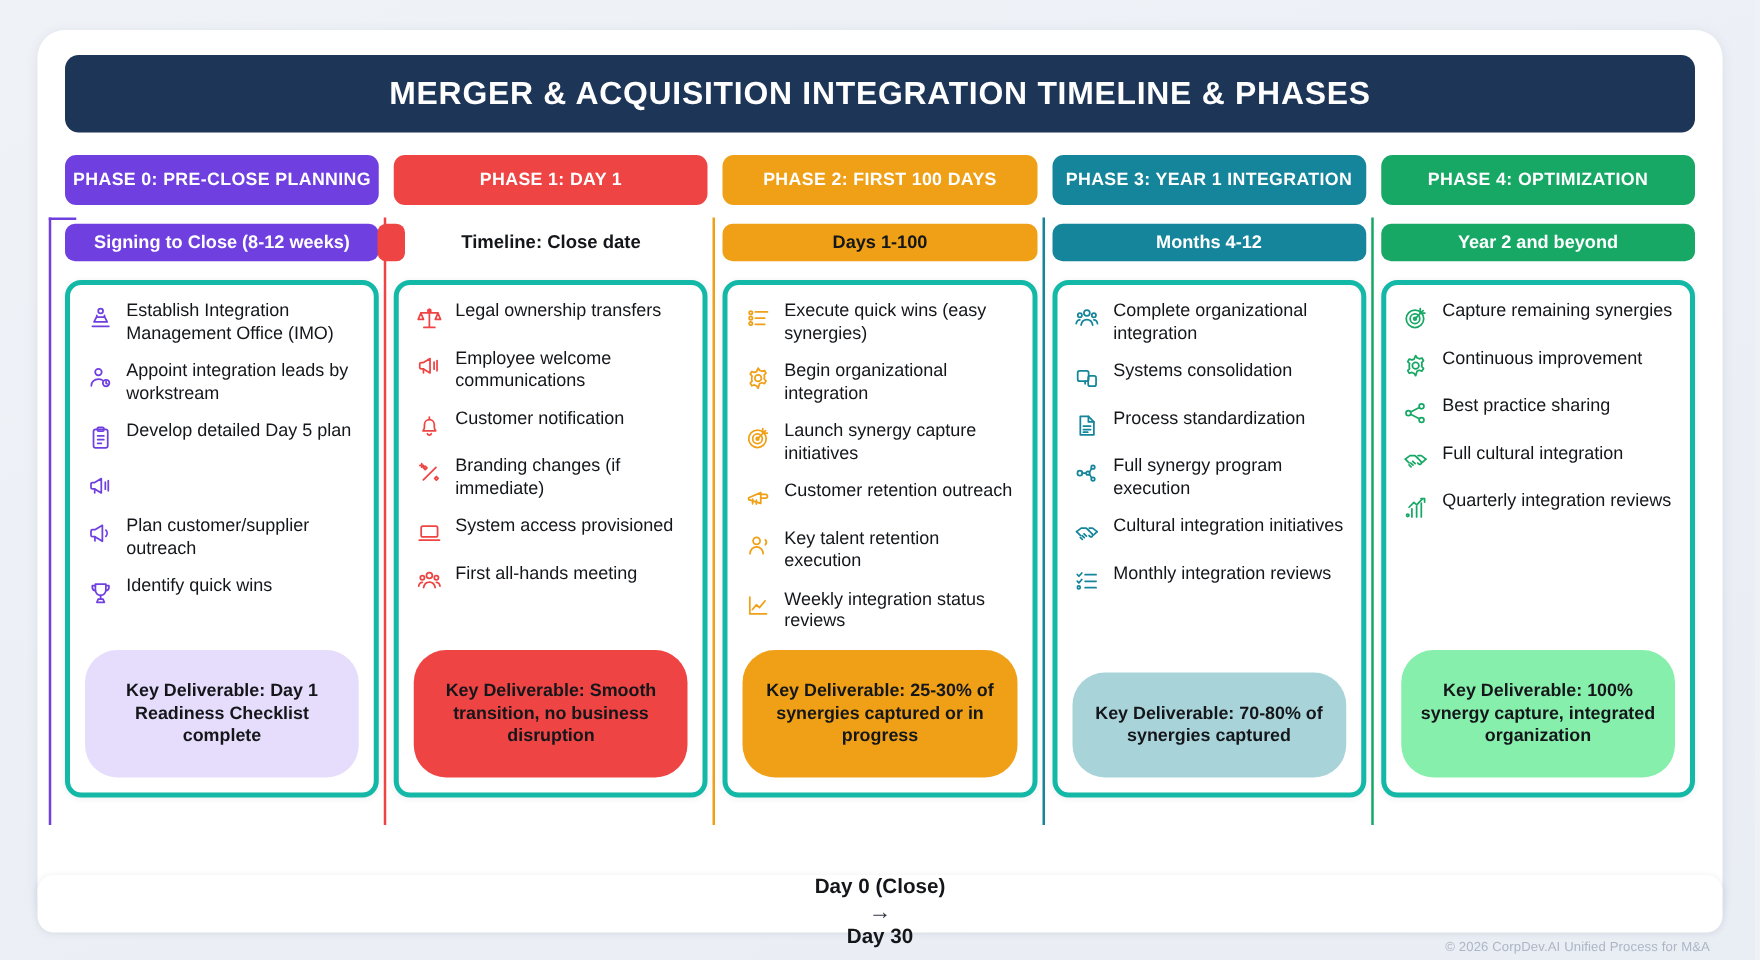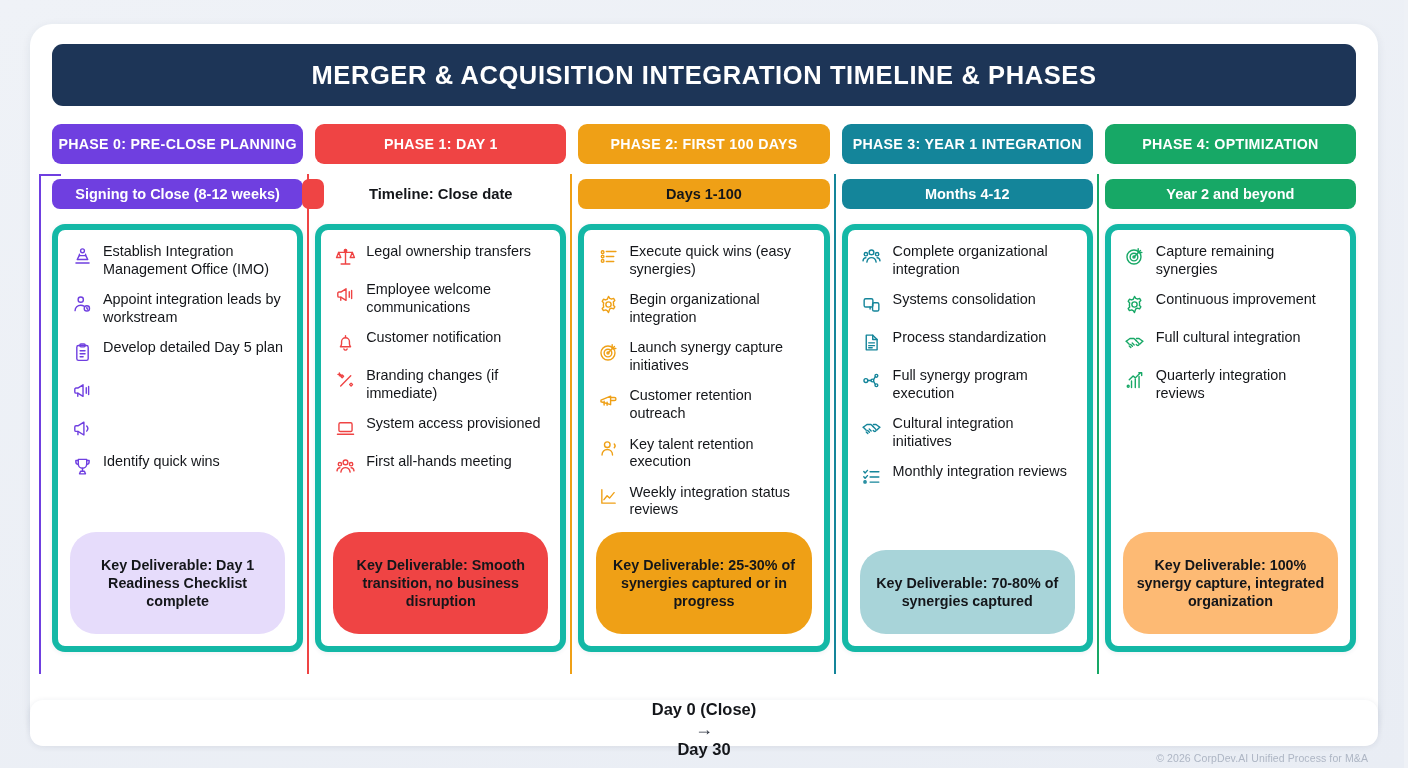--- a/index.html
+++ b/index.html
@@ -113,21 +113,21 @@
     font-size: 14.8px;
     font-weight: bold;
     color: #14161a;
   }
 
   
   .card {
     flex: 1;
     margin-top: 14px;
     background: #ffffff;
-    border: 6px solid #14b8a6;
+    border: 4px solid #14b8a6;
     border-radius: 13px;
     box-shadow: 0 1px 5px rgba(30,45,80,.07);
     padding: 13px 12px 12px 12px;
     display: flex; flex-direction: column;
   }
   .items { flex: 1; display: flex; flex-direction: column; }
   .item {
     display: flex;
     align-items: flex-start;
     gap: 9px;
@@ -254,20 +254,21 @@
                 </span>
               </div>
               <div class="item">
                 <span class="ico">
                   <svg viewBox="0 0 24 24" style="color:#6f3fe0">
                     <path d="M3.2 10.3v3.6c0 .8.6 1.4 1.4 1.4h2.2l6.8 4.1V4.8L6.8 8.9H4.6c-.8 0-1.4.6-1.4 1.4Z" fill="none" stroke="currentColor" stroke-width="1.6" stroke-linecap="round" stroke-linejoin="round"></path>
                     <path d="M6.8 15.4v3.6" fill="none" stroke="currentColor" stroke-width="1.6" stroke-linecap="round" stroke-linejoin="round"></path>
                     <path d="M16.8 9.2a4.3 4.3 0 0 1 0 5.8" fill="none" stroke="currentColor" stroke-width="1.6" stroke-linecap="round" stroke-linejoin="round"></path>
                   </svg>
                 </span>
+                <span class="txt">Plan customer/supplier outreach</span>
               </div>
               <div class="item">
                 <span class="ico">
                   <svg viewBox="0 0 24 24" style="color:#6f3fe0">
                     <path d="M7.2 3.8h9.6v5.4a4.8 4.8 0 0 1-9.6 0Z" fill="none" stroke="currentColor" stroke-width="1.6" stroke-linecap="round" stroke-linejoin="round"></path>
                     <path d="M7.2 5.2H4.4v1.4c0 1.9 1.3 3 2.9 3.1M16.8 5.2h2.8v1.4c0 1.9-1.3 3-2.9 3.1" fill="none" stroke="currentColor" stroke-width="1.6" stroke-linecap="round" stroke-linejoin="round"></path>
                     <path d="M12 14v3.4M8.6 20.4h6.8M9.8 17.4h4.4l1.2 3H8.6Z" fill="none" stroke="currentColor" stroke-width="1.6" stroke-linecap="round" stroke-linejoin="round"></path>
                   </svg>
                 </span>
                 <span class="txt">Identify quick wins</span>
@@ -531,20 +532,31 @@
                   <svg viewBox="0 0 24 24" style="color:#17a866">
                     <circle cx="12" cy="12" r="3" fill="none" stroke="currentColor" stroke-width="1.6" stroke-linecap="round" stroke-linejoin="round"></circle>
                     <path d="M12 2.8 13.4 5a7.7 7.7 0 0 1 2 .8l2.4-.8 1.4 2.4-1.7 1.8c.2.6.3 1.2.3 1.8s-.1 1.2-.3 1.8l1.7 1.8-1.4 2.4-2.4-.8a7.7 7.7 0 0 1-2 .8L12 21.2 10.6 19a7.7 7.7 0 0 1-2-.8l-2.4.8-1.4-2.4 1.7-1.8A6.6 6.6 0 0 1 6.2 12c0-.6.1-1.2.3-1.8L4.8 8.4l1.4-2.4 2.4.8c.6-.4 1.3-.6 2-.8Z" fill="none" stroke="currentColor" stroke-width="1.6" stroke-linecap="round" stroke-linejoin="round"></path>
                   </svg>
                 </span>
                 <span class="txt">Continuous improvement</span>
               </div>
               <div class="item">
                 <span class="ico">
                   <svg viewBox="0 0 24 24" style="color:#17a866">
+                    <circle cx="17.4" cy="5.8" r="2.2" fill="none" stroke="currentColor" stroke-width="1.6" stroke-linecap="round" stroke-linejoin="round"></circle>
+                    <circle cx="5.4" cy="12" r="2.2" fill="none" stroke="currentColor" stroke-width="1.6" stroke-linecap="round" stroke-linejoin="round"></circle>
+                    <circle cx="17.4" cy="18.2" r="2.2" fill="none" stroke="currentColor" stroke-width="1.6" stroke-linecap="round" stroke-linejoin="round"></circle>
+                    <path d="m7.4 10.9 8-4M7.4 13.1l8 4" fill="none" stroke="currentColor" stroke-width="1.6" stroke-linecap="round" stroke-linejoin="round"></path>
+                  </svg>
+                </span>
+                <span class="txt">Best practice sharing</span>
+              </div>
+              <div class="item">
+                <span class="ico">
+                  <svg viewBox="0 0 24 24" style="color:#17a866">
                     <path d="M2.6 10.6 6.8 7.4h4.6l2.4 2.2" fill="none" stroke="currentColor" stroke-width="1.6" stroke-linecap="round" stroke-linejoin="round"></path>
                     <path d="M21.4 10.6 17.2 7.4h-3" fill="none" stroke="currentColor" stroke-width="1.6" stroke-linecap="round" stroke-linejoin="round"></path>
                     <path d="m9.4 12.6 2.2 2.2M7.6 14.2l2 2M6 15.9l1.8 1.8" fill="none" stroke="currentColor" stroke-width="1.6" stroke-linecap="round" stroke-linejoin="round"></path>
                     <path d="M13.8 9.6 17 13a1.5 1.5 0 0 1-2.1 2.1l-.9-.9" fill="none" stroke="currentColor" stroke-width="1.6" stroke-linecap="round" stroke-linejoin="round"></path>
                     <path d="M2.6 10.6l3.4 3.4M21.4 10.6l-3.2 3" fill="none" stroke="currentColor" stroke-width="1.6" stroke-linecap="round" stroke-linejoin="round"></path>
                   </svg>
                 </span>
                 <span class="txt">Full cultural integration</span>
               </div>
               <div class="item">
@@ -552,21 +564,21 @@
                   <svg viewBox="0 0 24 24" style="color:#17a866">
                     <circle cx="4.8" cy="18.6" r="1.1" fill="none" stroke="currentColor" stroke-width="1.6" stroke-linecap="round" stroke-linejoin="round"></circle>
                     <path d="M8.6 20v-7.4M12.9 20v-9.8M17.2 20V7.4" fill="none" stroke="currentColor" stroke-width="1.6" stroke-linecap="round" stroke-linejoin="round"></path>
                     <path d="m6 11.2 4.4-4.4 2.6 2.2 5.2-5.4" fill="none" stroke="currentColor" stroke-width="1.6" stroke-linecap="round" stroke-linejoin="round"></path>
                     <path d="M17 3.2h3.2v3.2" fill="none" stroke="currentColor" stroke-width="1.6" stroke-linecap="round" stroke-linejoin="round"></path>
                   </svg>
                 </span>
                 <span class="txt">Quarterly integration reviews</span>
               </div>
             </div>
-            <div class="kd" style="background: #fdba74; color: rgb(20, 22, 26);">Key Deliverable: 100% synergy capture, integrated organization</div>
+            <div class="kd" style="background: #86efac; color: rgb(20, 22, 26);">Key Deliverable: 100% synergy capture, integrated organization</div>
           </div>
         </div>
       </div>
 
   </div>
 
   <div class="axis" id="axis">
       <span class="node">Day 0 (Close)</span>
       <span class="arrow">→</span>
       <span class="node">Day 30</span>

